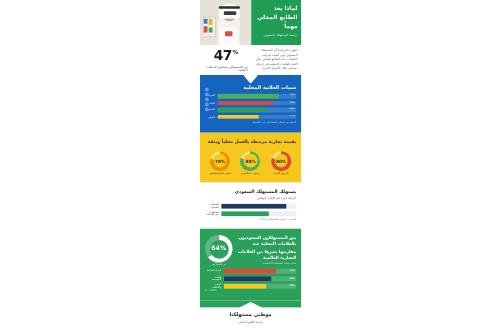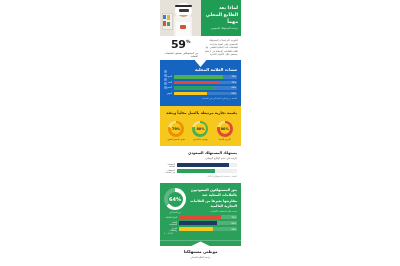--- a/index.html
+++ b/index.html
@@ -155,21 +155,21 @@
       </div>
       <div class="hero-green">
         <div class="hero-title">لماذا يعد الطابع المحلي مهماً</div>
         <div class="hero-sub">دراسة المستهلك السعودي</div>
       </div>
     </div>
 
     <div class="stat-row">
       <div class="stat-left">
         <div class="big-num">
-          <span>59</span><sup>%</sup>
+          <span>47</span><sup>%</sup>
         </div>
         <div class="stat-cap">من المستهلكين يفضلون المنتجات المحلية</div>
       </div>
       <div class="stat-right">
         <div class="stat-para">أظهرت الدراسة أن المستهلك السعودي يولي أهمية متزايدة للمنتجات ذات الطابع المحلي، وأن الثقة بالعلامات الوطنية في ارتفاع مستمر خلال الأعوام الأخيرة.</div>
       </div>
     </div>
 
     <div class="blue-panel">
       <div class="notch"></div>

